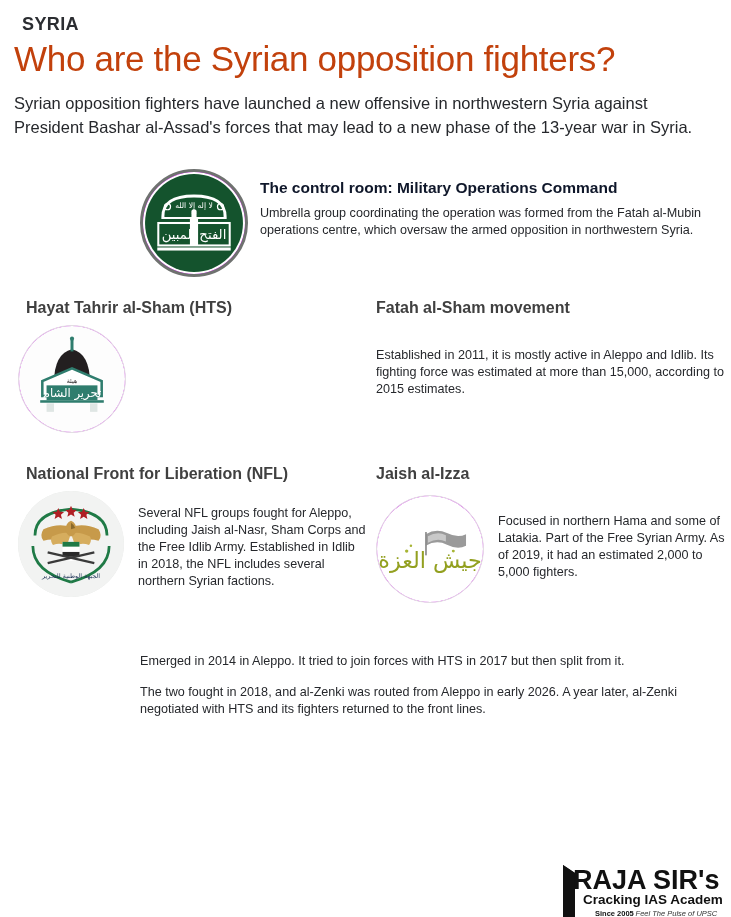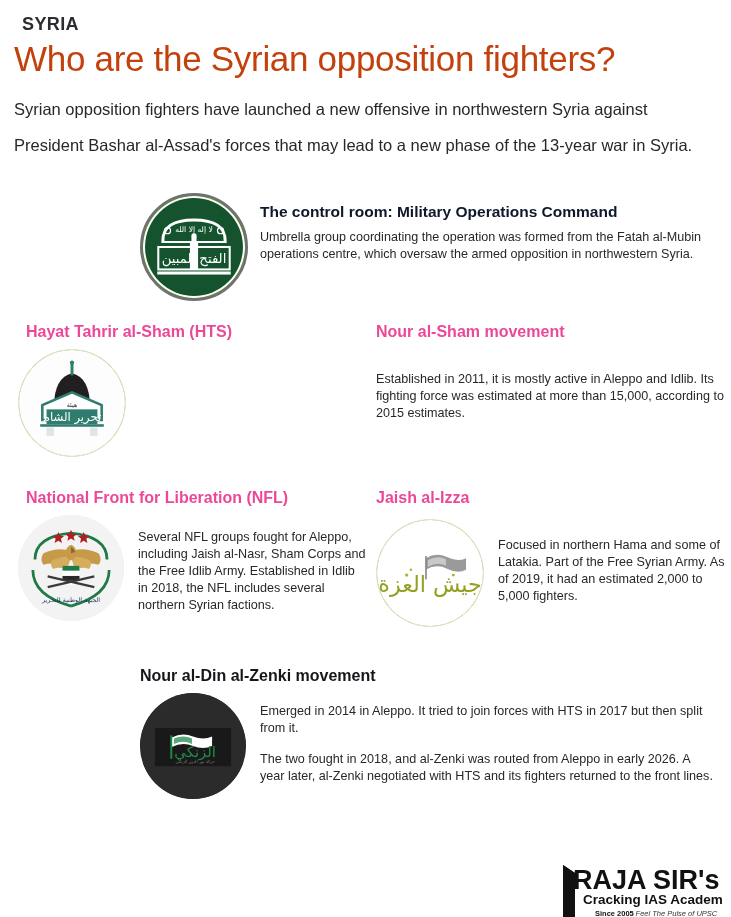--- a/index.html
+++ b/index.html
@@ -6,47 +6,47 @@
   body{
     width:731px;height:917px;background:#ffffff;
     font-family:"Liberation Sans",sans-serif;color:#1f2124;
     overflow:hidden;position:relative;
   }
   .page{position:relative;width:731px;height:917px;box-sizing:border-box;padding:0 14px;}
 
   
   .kicker{font-size:18px;font-weight:bold;letter-spacing:.4px;color:#2b2d31;margin:14px 0 4px 8px;}
   .headline{font-size:35px;line-height:40px;color:#c2410c;font-weight:400;margin:0 0 12px 0;letter-spacing:-.3px;}
-  .standfirst{font-size:16.5px;line-height:36px;color:#26282c;margin:0;max-width:700px;}
+  .standfirst{font-size:16.5px;line-height:24px;color:#26282c;margin:0;max-width:700px;}
 
   
   .control{display:flex;align-items:flex-start;margin-top:30px;padding-left:126px;}
   .control .badge{flex:0 0 auto;margin-right:12px;}
   .control .ctext{padding-top:10px;}
   .control h2{font-size:15.5px;margin:0 0 8px 0;font-weight:bold;color:#0f172a;}
   .control p{font-size:12.6px;line-height:17px;margin:0;color:#26282c;}
 
   
   .grid{display:grid;grid-template-columns:358px 358px;margin-top:22px;}
   .cell{padding:0 4px;}
-  .cell h3{font-size:16px;font-weight:bold;margin:0 0 8px 0;color:#ec4899;}
+  .cell h3{font-size:16px;font-weight:bold;margin:0 0 8px 0;color:#404040;}
   .cell.indent h3{margin-left:8px;}
   .row{display:flex;align-items:flex-start;}
   .row .badge{flex:0 0 auto;margin-right:14px;}
   .row .body{font-size:12.6px;line-height:17px;color:#26282c;padding-top:14px;}
   .row .body p{margin:0 0 14px 0;}
   .row .body p:last-child{margin-bottom:0;}
 
   
   .bottom{margin-top:40px;padding-left:126px;}
   .bottom h3{font-size:16px;font-weight:bold;margin:0 0 8px 0;color:#15171a;}
   .bottom .row .body{padding-top:10px;}
 
   
-  .badge{position:relative;border-radius:50%;overflow:hidden;background:#84cc16;}
+  .badge{position:relative;border-radius:50%;overflow:hidden;background:#d946ef;}
   .badge.ring{border:3px solid #6f7270;}
   .badge.hair{border:1px solid #e2e2e2;}
   .badge svg{display:block;width:100%;height:100%;}
 
   
   .brand{position:absolute;right:8px;bottom:6px;width:164px;height:66px;}
   .brand svg{display:block;}
 </style>
 </head>
 <body>
@@ -99,21 +99,21 @@
             <text x="50" y="67" font-size="11" fill="#ffffff" text-anchor="middle" font-family="'DejaVu Sans',sans-serif">تحرير الشام</text>
             <rect x="20" y="70" width="60" height="2.4" fill="#2f7d6e"></rect>
             <rect x="26" y="73" width="7" height="8" fill="#dfe6e4"></rect>
             <rect x="67" y="73" width="7" height="8" fill="#dfe6e4"></rect>
           </svg>
         </div>
       </div>
     </div>
 
     <div class="cell">
-      <h3>Nour al-Sham movement</h3>
+      <h3>Fatah al-Sham movement</h3>
       <div class="row">
         <div class="body" style="padding-top:22px;">
           <p>Established in 2011, it is mostly active in Aleppo and Idlib. Its fighting force was estimated at more than 15,000, according to 2015 estimates.</p>
         </div>
       </div>
     </div>
 
   </div>
 
   <div class="grid" style="margin-top:32px;">
@@ -175,33 +175,21 @@
         </div>
         <div class="body" style="padding-top:22px;">
           <p>Focused in northern Hama and some of Latakia. Part of the Free Syrian Army. As of 2019, it had an estimated 2,000 to 5,000 fighters.</p>
         </div>
       </div>
     </div>
 
   </div>
 
   <div class="bottom">
-    <h3>Nour al-Din al-Zenki movement</h3>
     <div class="row">
-      <div class="badge" style="width:106px;height:106px;background:#2b2b2b;">
-        <svg viewBox="0 0 100 100">
-          <circle cx="50" cy="50" r="50" fill="#2b2b2b"></circle>
-          <rect x="14" y="33" width="72" height="36" fill="#191919"></rect>
-          <path d="M30 42 Q40 37 50 41 Q60 45 68 41 L68 50 Q60 54 50 50 Q40 46 30 51 Z" fill="#ffffff"></path>
-          <path d="M32 43 Q41 39 49 43 L49 48 Q41 44 32 48 Z" fill="#1f8a4c" opacity=".75"></path>
-          <rect x="28.6" y="40" width="1.8" height="22" fill="#1f8a4c"></rect>
-          <text x="52" y="60" font-size="14" fill="#1f8a4c" text-anchor="middle" font-family="'DejaVu Sans',sans-serif">الزنكي</text>
-          <text x="52" y="66.5" font-size="4" fill="#7a7a7a" text-anchor="middle" font-family="'DejaVu Sans',sans-serif">حركة نور الدين الزنكي</text>
-        </svg>
-      </div>
       <div class="body">
         <p>Emerged in 2014 in Aleppo. It tried to join forces with HTS in 2017 but then split from it.</p>
         <p>The two fought in 2018, and al-Zenki was routed from Aleppo in early 2026. A year later, al-Zenki negotiated with HTS and its fighters returned to the front lines.</p>
       </div>
     </div>
   </div>
 
   <div class="brand">
     <svg width="164" height="66" viewBox="0 0 164 66">
       <path d="M4 6 L16 14 L16 60 L4 60 Z" fill="#111111"></path>

